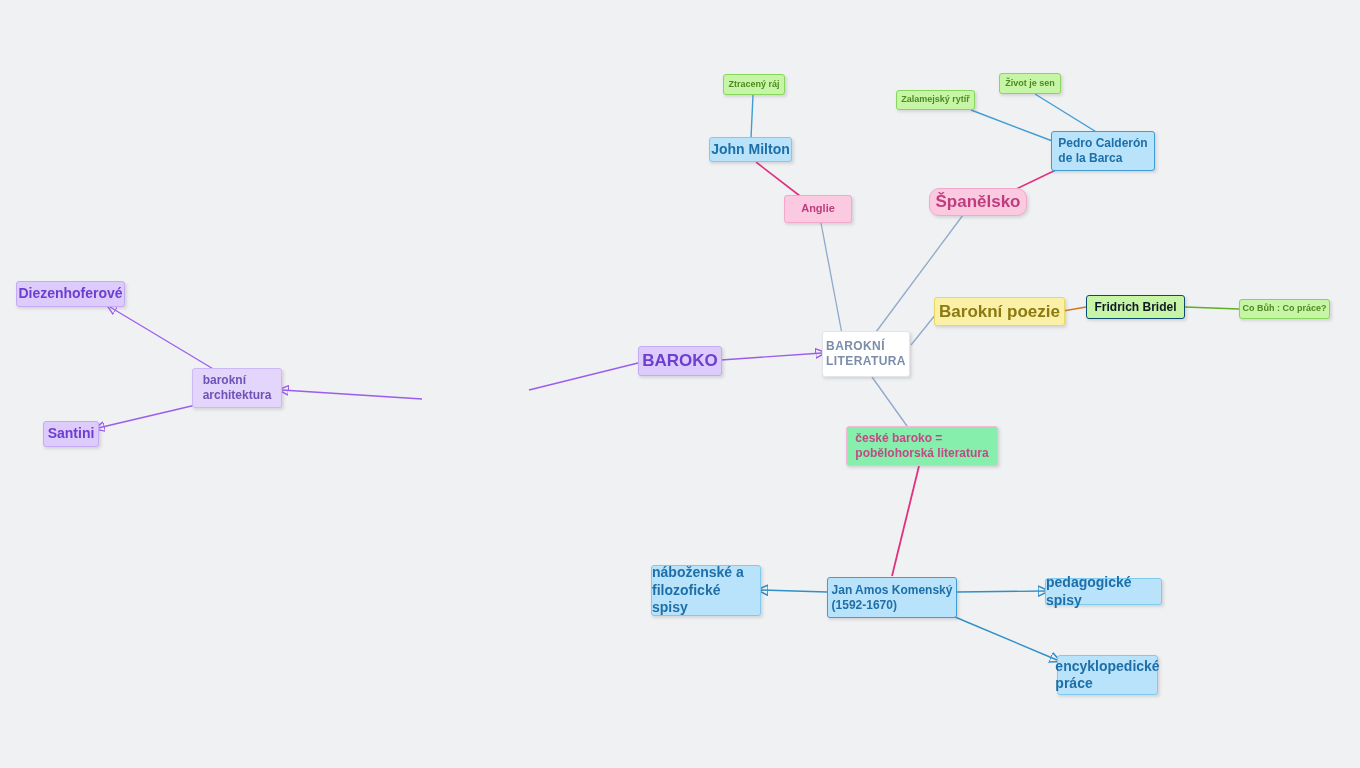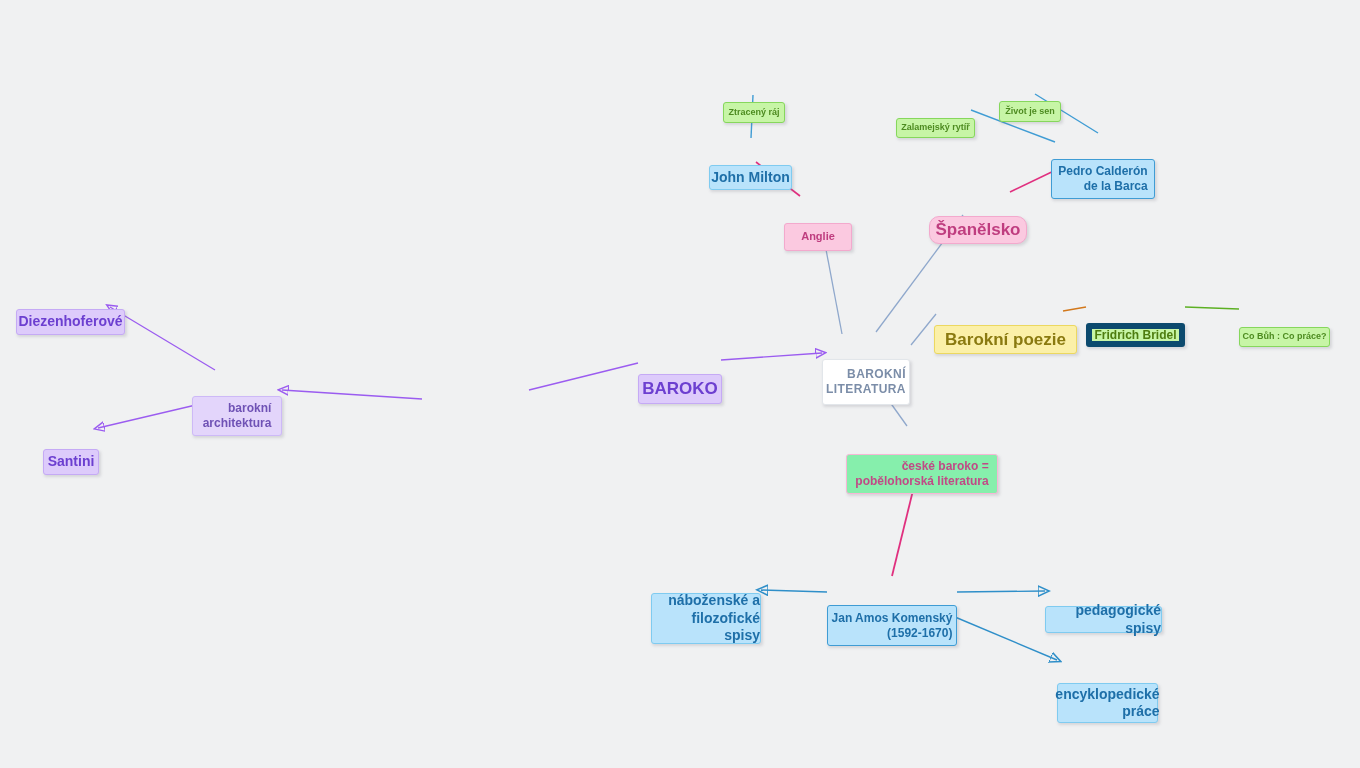--- a/index.html
+++ b/index.html
@@ -26,33 +26,32 @@
     width: 1360px;
     height: 768px;
     pointer-events: none;
   }
   .node {
     position: absolute;
     box-sizing: border-box;
     display: flex;
     align-items: center;
     justify-content: center;
-    text-align: right;
+    text-align: left;
     border-radius: 3px;
     line-height: 1.25;
     box-shadow: 1.5px 2px 3px rgba(120,120,130,0.22);
     white-space: pre-line;
-    margin-top: 28px;
   }
 
   
   .n-blue      { background:#b9e3fb; color:#1e6fa8; border:1px solid #7fcbf0; }
   .n-blue-d    { background:#b9e3fb; color:#1e6fa8; border:1px solid #3f9cd4; }
   .n-green     { background:#c7f5a6; color:#4d8b20; border:1px solid #86d75c; }
-  .n-green-d   { background:#c7f5a6; color:#4d7c0f; border:6px solid #0c4a6e; }
+  .n-green-d   { background:#c7f5a6; color:#0f172a; border:1px solid #0c4a6e; }
   .n-pink      { background:#fbc9e0; color:#bf3d7f; border:1px solid #f3a9cd; }
   .n-pink-s    { background:#86efac; color:#c04a86; border:1px solid #f6b7d6; }
   .n-purple    { background:#ddcbfb; color:#6c3fd0; border:1px solid #c5aaf5; }
   .n-purple-l  { background:#e3d5fb; color:#6f52b5; border:1px solid #cdb9f7; }
   .n-yellow    { background:#fbf0a8; color:#8a7a10; border:1px solid #ecd860; }
   .n-white     { background:#ffffff; color:#7b8da8; border:1px solid #e2e6ea; }
 
   .t-xs { font-size:9px;  font-weight:600; }
   .t-sm { font-size:14px; font-weight:600; }
   .t-md { font-size:12px; font-weight:700; }
@@ -161,21 +160,21 @@
   </div>
 
   <div class="node n-green t-xs" style="left:896px; top:90px; width:79px; height:20px;">
     <span>Zalamejský rytíř</span>
   </div>
 
   <div class="node n-green t-xs" style="left:999px; top:73px; width:62px; height:21px;">
     <span>Život je sen</span>
   </div>
 
-  <div class="node n-yellow t-xl" style="left:934px; top:297px; width:143px; height:29px;">
+  <div class="node n-yellow t-xl" style="left:934px; top:297px; width:131px; height:29px;">
     <span>Barokní poezie</span>
   </div>
 
   <div class="node n-green-d t-md" style="left:1086px; top:295px; width:99px; height:24px;">
     <span>Fridrich Bridel</span>
   </div>
 
   <div class="node n-green t-xs" style="left:1239px; top:299px; width:91px; height:20px;">
     <span>Co Bůh : Co práce?</span>
   </div>

